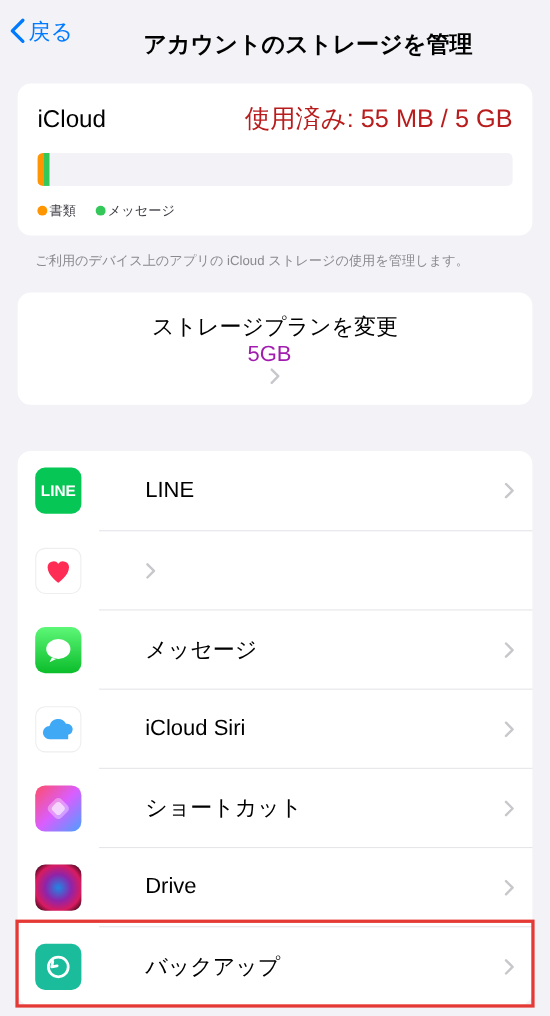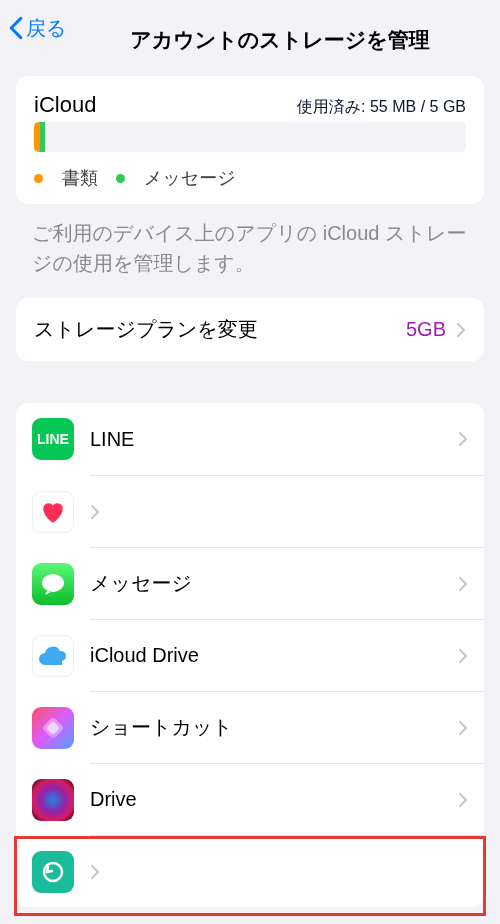--- a/index.html
+++ b/index.html
@@ -40,72 +40,74 @@
     .section {
       background: #fff;
       margin: 20px 16px 0 16px;
       border-radius: 12px;
       padding: 16px 18px 14px 18px;
     }
     .icloud-header {
       display: flex;
       justify-content: space-between;
       align-items: baseline;
-      margin-bottom: 4px;
+      margin-bottom: 16px;
       text-align: right;
     }
     .icloud-title { font-size: 22px; color: #000; font-weight: 400; }
-    .icloud-usage { font-size: 16px; color: #0f172a; }
+    .icloud-usage { font-size: 23px; color: #b91c1c; }
     .bar {
       height: 30px;
       background: #f2f2f7;
       border-radius: 5px;
       overflow: hidden;
       display: flex;
       margin-bottom: 14px;
     }
     .bar-seg { height: 100%; }
     .seg-docs { width: 6px; background: #ff9500; }
     .seg-msg { width: 5px; background: #34c759; }
     .legend { display: flex; gap: 18px; }
-    .legend-item { display: flex; align-items: center; gap: 19px; font-size: 18px; color: #3c3c43; }
+    .legend-item { display: flex; align-items: center; gap: 2px; font-size: 12px; color: #3c3c43; }
     .dot { width: 9px; height: 9px; border-radius: 50%; }
     .dot-orange { background: #ff9500; }
     .dot-green { background: #34c759; }
     .description {
-      font-size: 20px;
+      font-size: 12px;
       color: #8a8a8e;
       padding: 14px 32px 8px 32px;
       line-height: 1.5;
     }
     .plan-section {
       background: #fff;
       margin: 12px 16px 0 16px;
       border-radius: 12px;
     }
     .plan-row {
       display: flex;
       align-items: center;
       padding: 18px 18px;
       cursor: pointer;
+      flex-direction: column;
     }
     .plan-label { flex: 1; font-size: 20px; color: #000; }
     .plan-value { font-size: 20px; color: #a21caf; margin-right: 10px; }
     .chevron { color: #c7c7cc; }
     .apps-section {
       background: #fff;
       margin: 42px 16px 0 16px;
       border-radius: 12px;
     }
     .app-row {
       display: flex;
       align-items: center;
       padding: 14px 16px;
       cursor: pointer;
       min-height: 72px;
+      gap: 42px;
     }
     .app-row + .app-row { border-top: 1px solid #e5e5ea; margin-left: 74px; padding-left: 0; }
     .app-row + .app-row .app-icon-wrap { margin-left: -58px; }
     .app-icon-wrap {
       width: 42px; height: 42px;
       border-radius: 9px;
       display: flex;
       align-items: center;
       justify-content: center;
       margin-right: 16px;
@@ -209,21 +211,21 @@
       <svg class="chevron" width="10" height="16" viewBox="0 0 10 16">
           <path d="M2 2l6 6-6 6" stroke="#c7c7cc" stroke-width="2.2" fill="none" stroke-linecap="round" stroke-linejoin="round"></path>
         </svg>
     </div>
     <div class="app-row">
       <div class="app-icon-wrap icon-icloud">
         <svg width="32" height="22" viewBox="0 0 32 22">
             <path d="M25 20H8a6 6 0 010-12 8 8 0 0115-2 5 5 0 012 10z" fill="#3fa9f5"></path>
           </svg>
       </div>
-      <span class="app-label">iCloud Drive</span>
+      <span class="app-label">iCloud Siri</span>
       <svg class="chevron" width="10" height="16" viewBox="0 0 10 16">
           <path d="M2 2l6 6-6 6" stroke="#c7c7cc" stroke-width="2.2" fill="none" stroke-linecap="round" stroke-linejoin="round"></path>
         </svg>
     </div>
     <div class="app-row">
       <div class="app-icon-wrap icon-shortcuts">
         <svg width="28" height="28" viewBox="0 0 28 28">
             <rect x="6" y="6" width="16" height="16" rx="4" fill="rgba(255,255,255,0.35)" transform="rotate(45 14 14)"></rect>
             <rect x="9" y="9" width="10" height="10" rx="3" fill="rgba(255,255,255,0.6)" transform="rotate(45 14 14)"></rect>
           </svg>
@@ -240,20 +242,21 @@
           <path d="M2 2l6 6-6 6" stroke="#c7c7cc" stroke-width="2.2" fill="none" stroke-linecap="round" stroke-linejoin="round"></path>
         </svg>
     </div>
     <div class="app-row">
       <div class="app-icon-wrap icon-backup">
         <svg width="28" height="28" viewBox="0 0 28 28">
             <circle cx="14" cy="14" r="9" fill="none" stroke="#fff" stroke-width="2.5"></circle>
             <path d="M9 9l-1 5 5-1" fill="none" stroke="#fff" stroke-width="2.5" stroke-linecap="round" stroke-linejoin="round"></path>
           </svg>
       </div>
+      <span class="app-label">バックアップ</span>
       <svg class="chevron" width="10" height="16" viewBox="0 0 10 16">
           <path d="M2 2l6 6-6 6" stroke="#c7c7cc" stroke-width="2.2" fill="none" stroke-linecap="round" stroke-linejoin="round"></path>
         </svg>
     </div>
   </div>
 
   <div class="highlight-box"></div>
 </div>
 
 </body></html>

